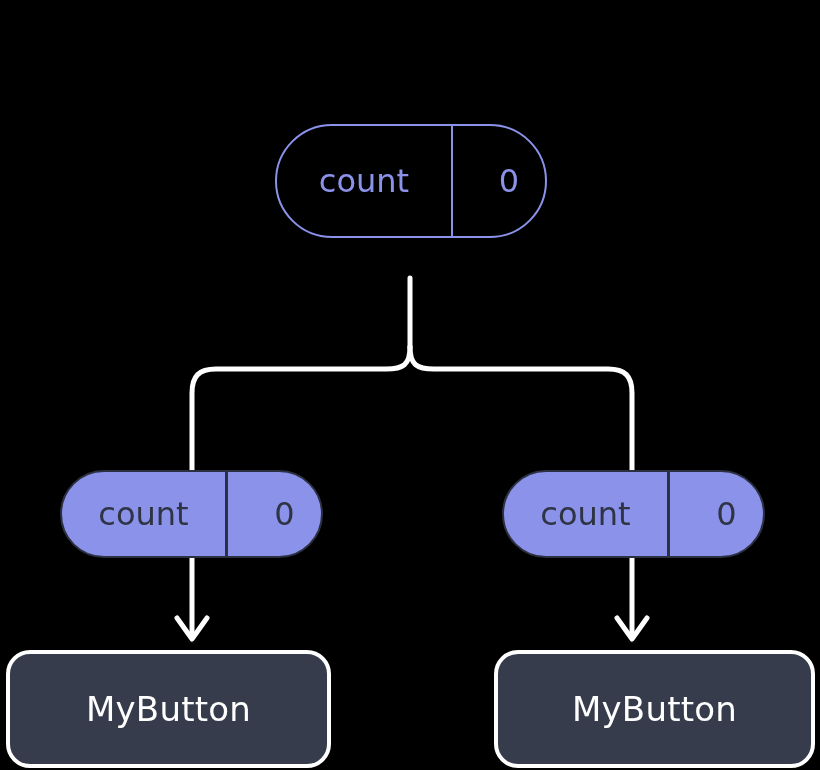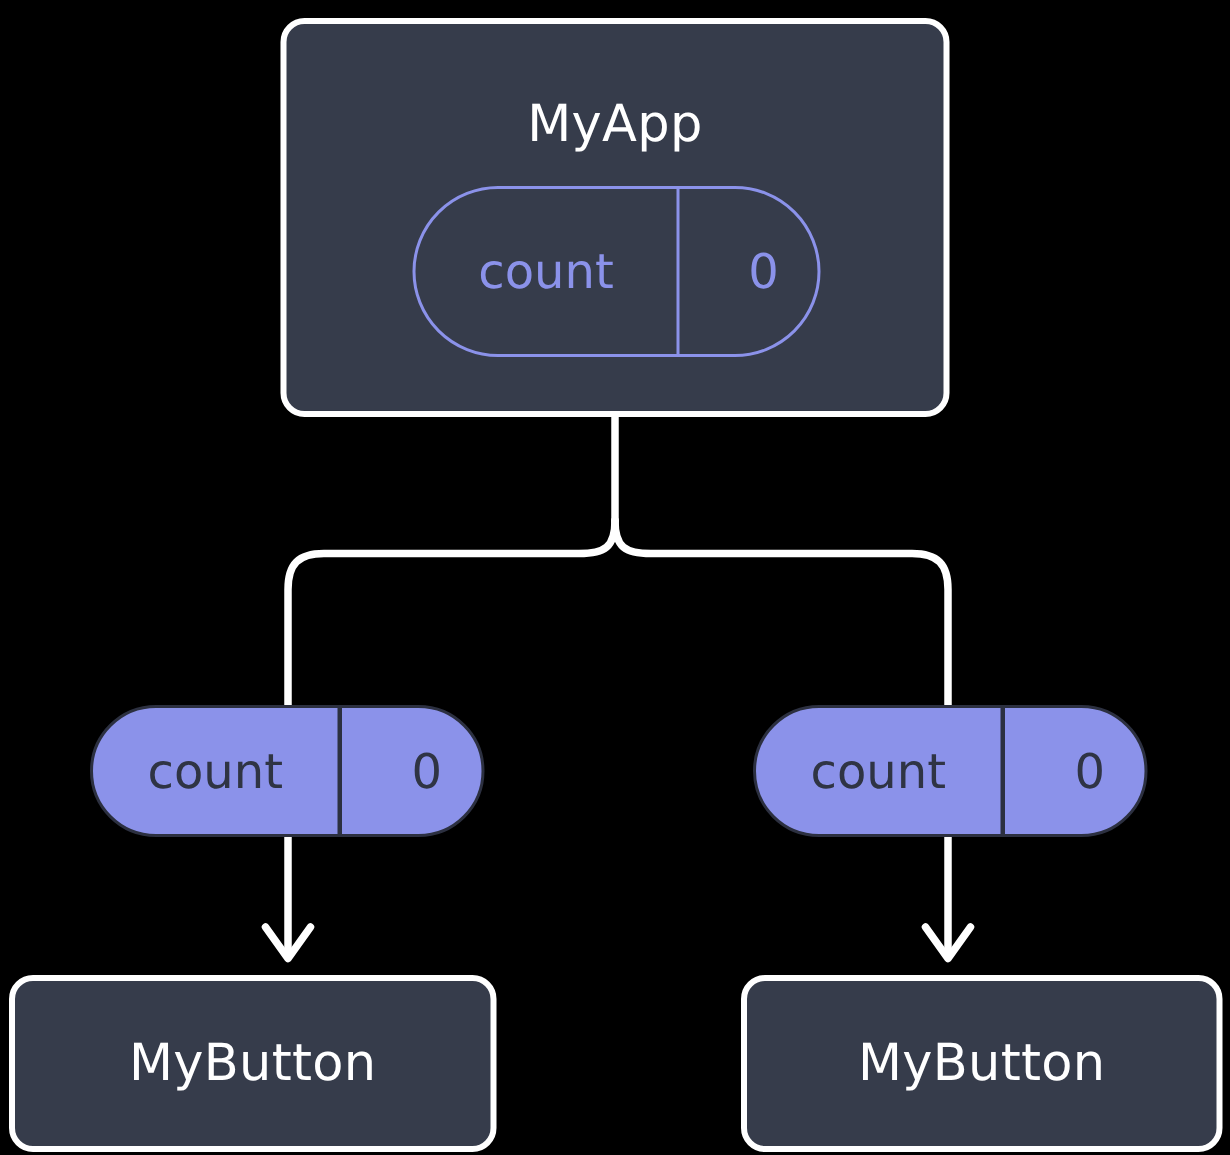--- a/index.html
+++ b/index.html
@@ -55,20 +55,21 @@
     top: 12px;
     width: 446px;
     height: 266px;
     padding-top: 50px;
   }
 
   
   .leaf-box {
     justify-content: center;
     padding: 0;
+    border-radius: 24px;
   }
   #node-mybutton-left {
     left: 6px;
     top: 650px;
     width: 325px;
     height: 118px;
   }
   #node-mybutton-right {
     left: 494px;
     top: 650px;
@@ -166,23 +167,20 @@
              C 625 369, 632 376, 632 393
              L 632 470" fill="none" stroke="#ffffff" stroke-width="5" stroke-linecap="round" stroke-linejoin="round"></path>
 
     <path d="M 192 558 L 192 636" fill="none" stroke="#ffffff" stroke-width="5" stroke-linecap="butt"></path>
     <path d="M 177 618 L 192 639 L 207 618" fill="none" stroke="#ffffff" stroke-width="5" stroke-linecap="round" stroke-linejoin="round"></path>
 
     <path d="M 632 558 L 632 636" fill="none" stroke="#ffffff" stroke-width="5" stroke-linecap="butt"></path>
     <path d="M 617 618 L 632 639 L 647 618" fill="none" stroke="#ffffff" stroke-width="5" stroke-linecap="round" stroke-linejoin="round"></path>
   </svg>
 
-  <div id="node-myapp" class="comp-box">
-    <span class="comp-title">MyApp</span>
-  </div>
 
   <div id="pill-myapp-state" class="state-pill pill-outline">
     <span class="pill-key">count</span>
     <span class="pill-val">0</span>
   </div>
 
   <div id="pill-child-left" class="state-pill pill-filled">
     <span class="pill-key">count</span>
     <span class="pill-val">0</span>
   </div>

